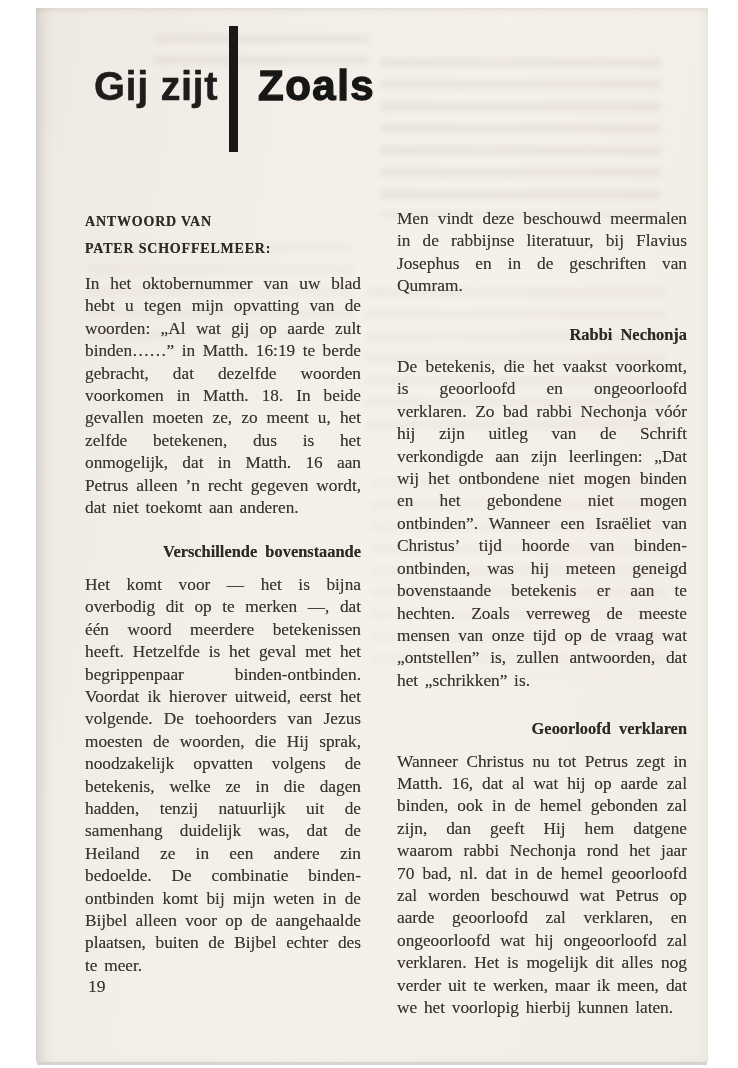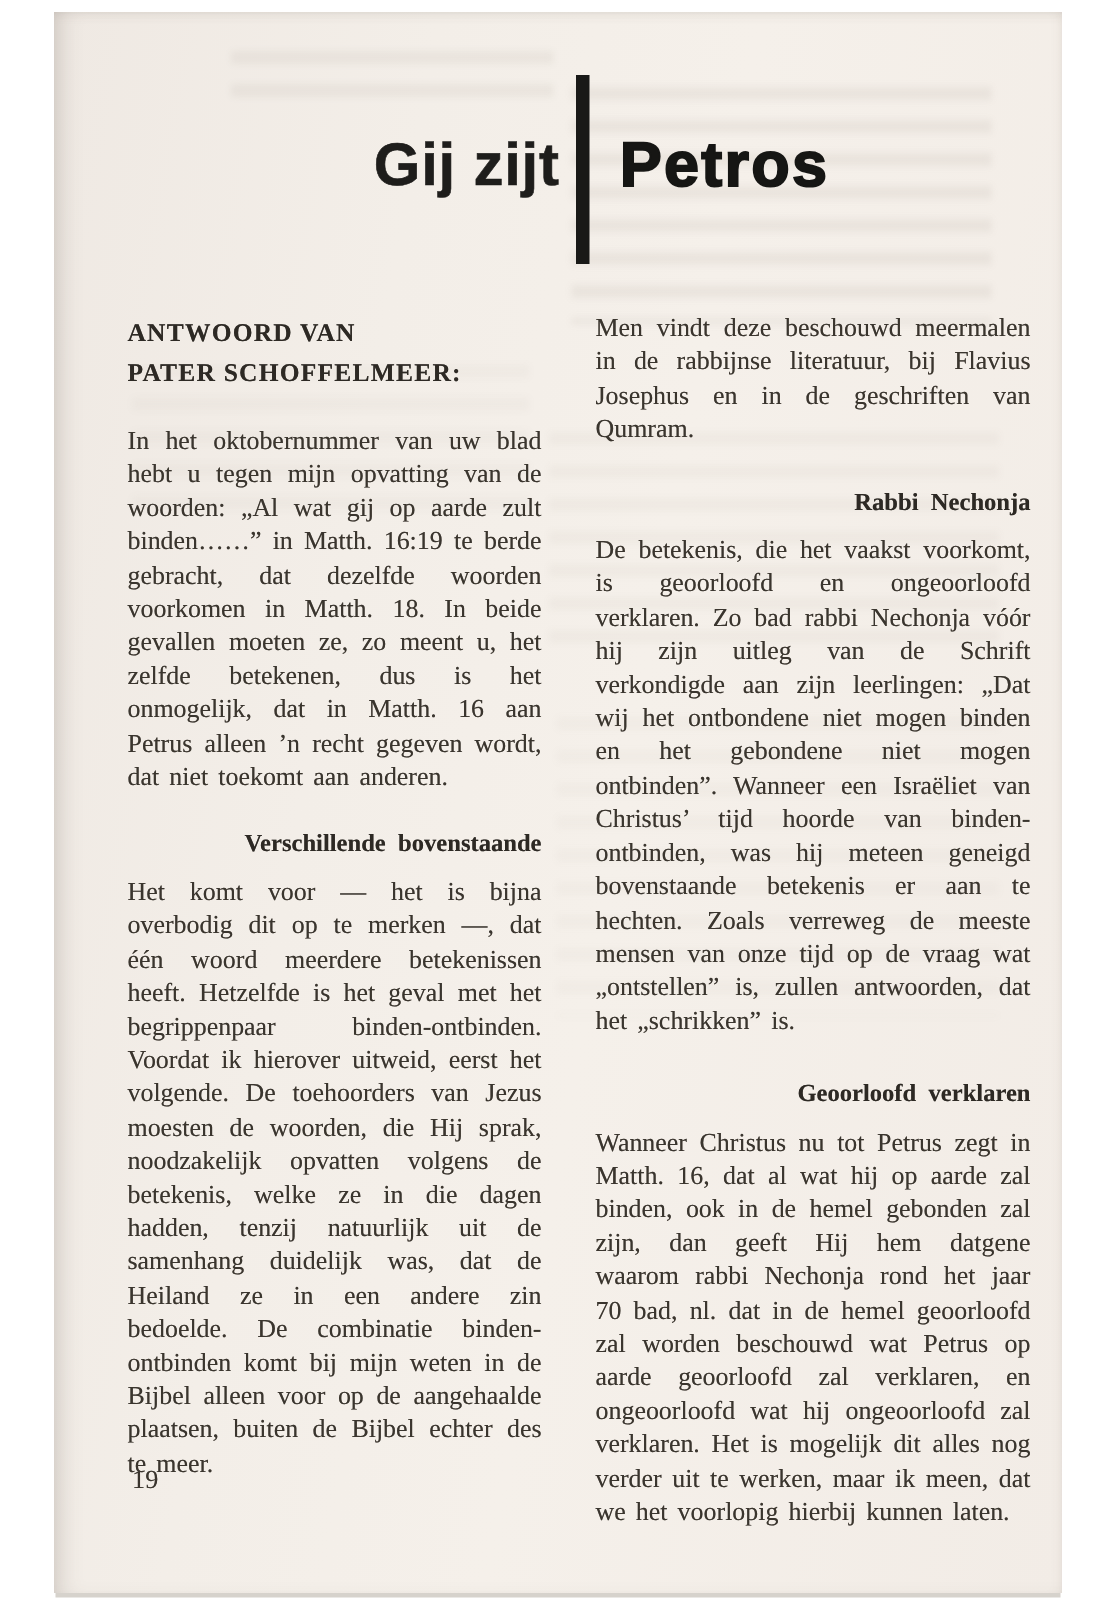--- a/index.html
+++ b/index.html
@@ -32,22 +32,22 @@
     pointer-events:none;
   }
   .ghost.g1{left:118px;top:26px;width:215px;height:32px;opacity:.45;}
   .ghost.g2{left:345px;top:50px;width:280px;height:158px;opacity:.5;}
   .ghost.g3{left:330px;top:280px;width:300px;height:150px;opacity:.28;}
   .ghost.g4{left:52px;top:235px;width:265px;height:110px;opacity:.22;}
   .ghost.g5{left:335px;top:470px;width:295px;height:200px;opacity:.2;}
 
   
   .title-row{
-    position:absolute;left:0;top:42px;width:100%;height:126px;
-    display:flex;align-items:center;justify-content:center;
+    position:absolute;left:0;top:18px;width:100%;height:126px;
+    display:flex;align-items:center;
   }
   .title-left{
     width:182px;text-align:right;
     font-family:"Liberation Sans","DejaVu Sans",sans-serif;
     font-weight:bold;font-size:40px;letter-spacing:.5px;
     color:#1e1d1b;
     -webkit-text-stroke:.4px #1e1d1b;
     margin-top:-6px;
   }
   .title-bar{
@@ -70,23 +70,23 @@
   .col{font-size:17.3px;line-height:22.4px;}
   .col.left{width:276px;}
   .col.right{width:290px;}
   .col p{
     margin:0 0 6px 0;
     text-align:justify;
     word-spacing:.14em;
     text-shadow:0 0 .4px rgba(58,53,46,.55);
   }
   .kicker{
-    font-weight:bold;font-size:17px;line-height:27px;
+    font-weight:bold;font-size:14px;line-height:27px;
     letter-spacing:.8px;color:#2d2924;
-    margin-bottom:21px;
+    margin-bottom:11px;
     text-shadow:0 0 .4px rgba(45,41,36,.6);
   }
   .subhead{
     font-weight:bold;font-size:16.4px;color:#2d2924;
     text-align:right;
     word-spacing:.25em;
     margin:22px 0 10px 0;
     text-shadow:0 0 .4px rgba(45,41,36,.6);
   }
   .col.right .subhead{margin-top:26px;}
@@ -103,21 +103,21 @@
 
   <div class="ghost g1"></div>
   <div class="ghost g2"></div>
   <div class="ghost g3"></div>
   <div class="ghost g4"></div>
   <div class="ghost g5"></div>
 
   <div class="title-row">
     <div class="title-left">Gij zijt</div>
     <div class="title-bar"></div>
-    <div class="title-right">Petros</div>
+    <div class="title-right">Zoals</div>
   </div>
 
   <div class="columns">
 
     <div class="col left">
       <div class="kicker">
         <div>ANTWOORD VAN</div>
         <div>PATER SCHOFFELMEER:</div>
       </div>
       <p>In het oktobernummer van uw blad hebt u tegen mijn opvatting van de woorden: „Al wat gij op aarde zult binden……” in Matth. 16:19 te berde gebracht, dat dezelfde woorden voorkomen in Matth. 18. In beide gevallen moeten ze, zo meent u, het zelfde betekenen, dus is het onmogelijk, dat in Matth. 16 aan Petrus alleen ’n recht gegeven wordt, dat niet toekomt aan anderen.</p>

